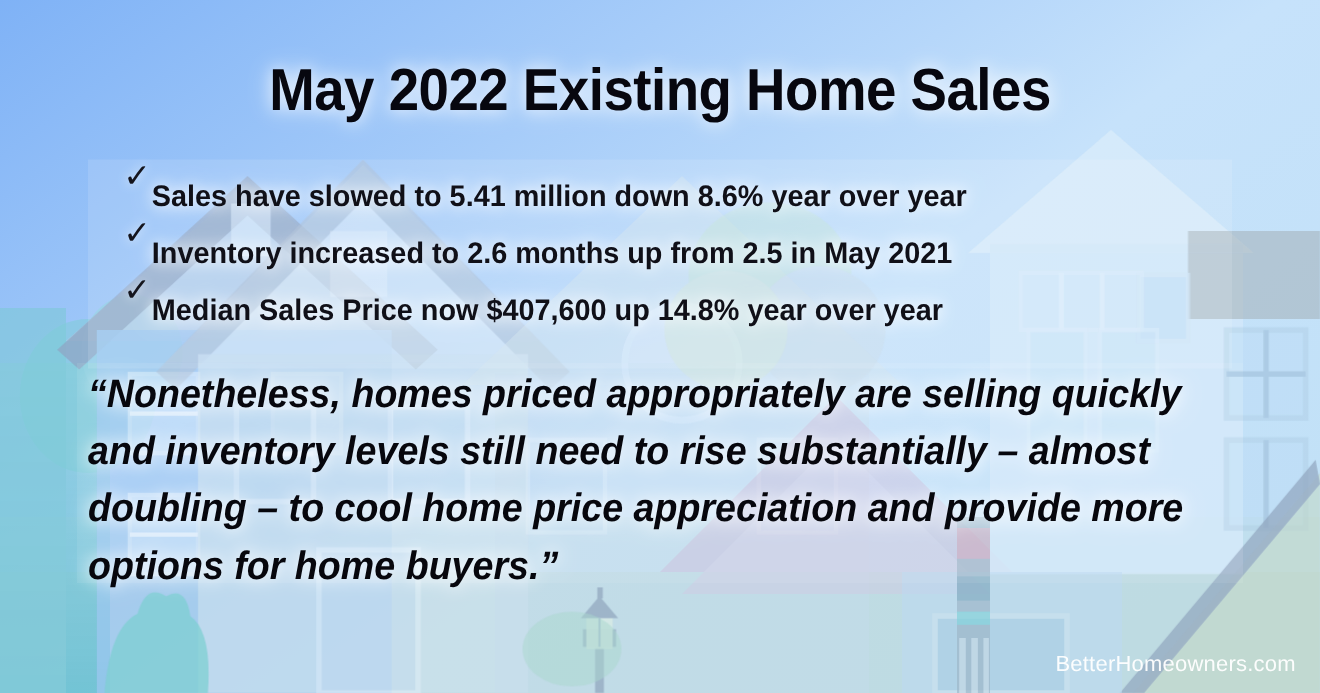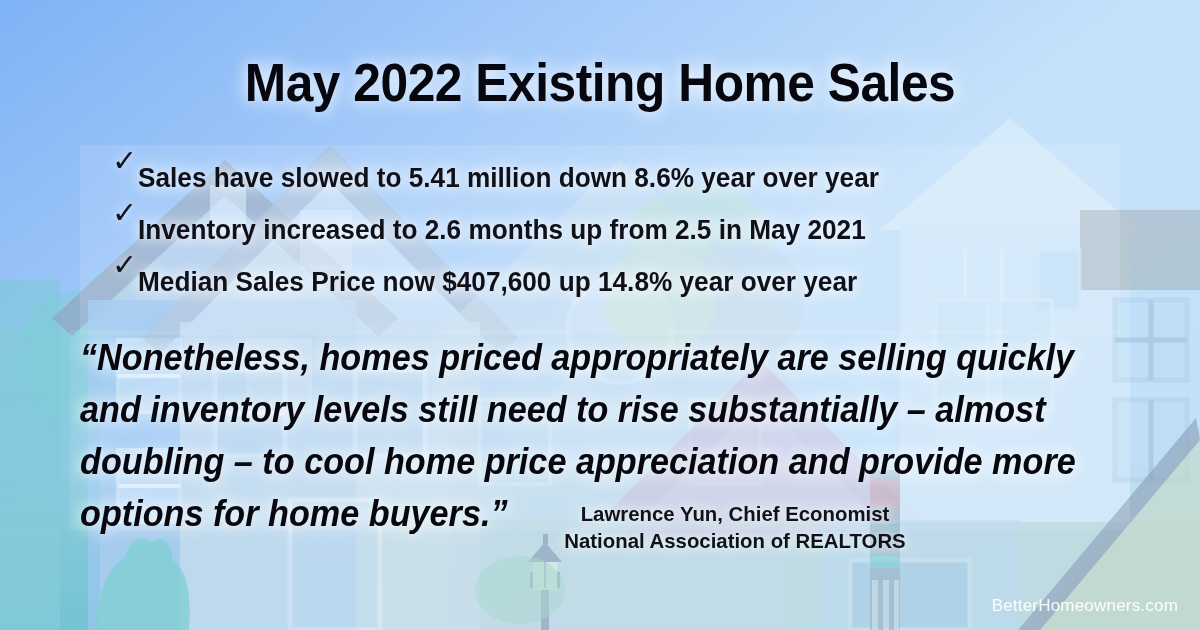--- a/index.html
+++ b/index.html
@@ -84,21 +84,21 @@
     font-family:"Liberation Sans", sans-serif;
     font-weight:bold;font-size:21px;line-height:27px;
     color:#111118;
     transform:scaleX(0.97);
     text-shadow:0 0 10px rgba(255,255,255,.9),0 0 20px rgba(255,255,255,.6);
   }
 
   .watermark{
     position:absolute;right:22px;bottom:14px;
     font-family:"Liberation Sans", sans-serif;
-    font-weight:normal;font-size:17px;
+    font-weight:normal;font-size:20px;
     color:#ffffff;
     letter-spacing:.2px;
     opacity:.95;
   }
 </style>
 </head>
 <body>
 
 <div id="poster">
 
@@ -261,21 +261,17 @@
       </div>
     </div>
 
     <div class="quote">
       <div class="qline">“Nonetheless, homes priced appropriately are selling quickly</div>
       <div class="qline">and inventory levels still need to rise substantially – almost</div>
       <div class="qline">doubling – to cool home price appreciation and provide more</div>
       <div class="qline">options for home buyers.”</div>
     </div>
 
-    <div class="attrib">
-      <div>Lawrence Yun, Chief Economist</div>
-      <div>National Association of REALTORS</div>
-    </div>
 
     <div class="watermark">BetterHomeowners.com</div>
 
   </div>
 </div>
 
 </body></html>

